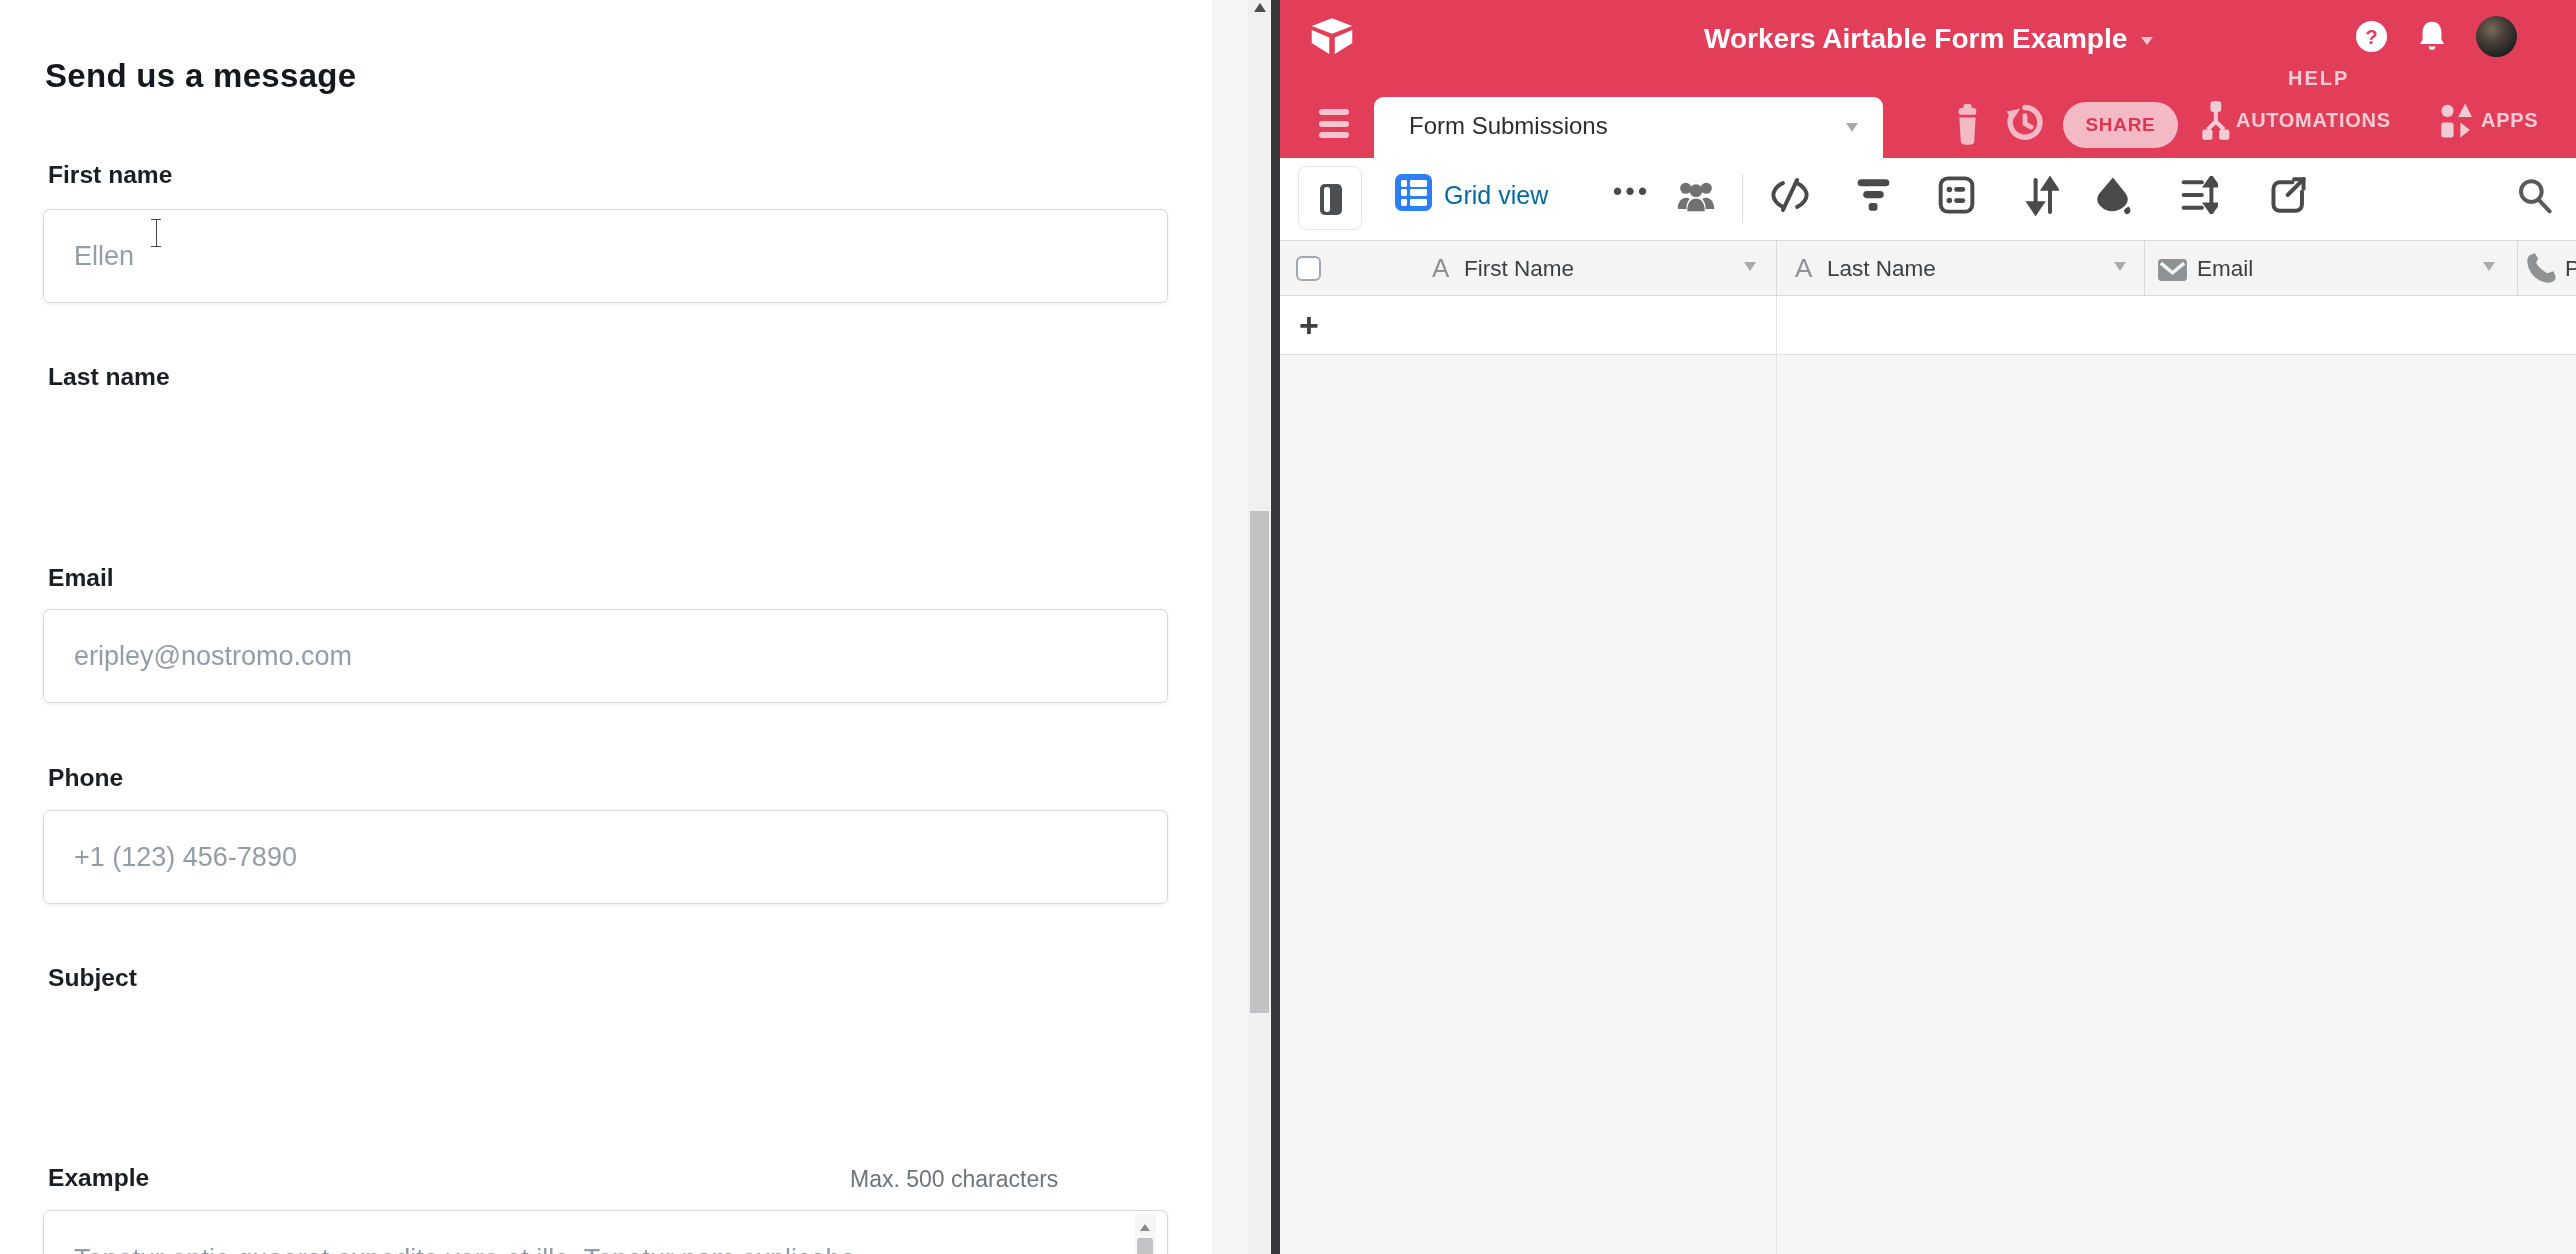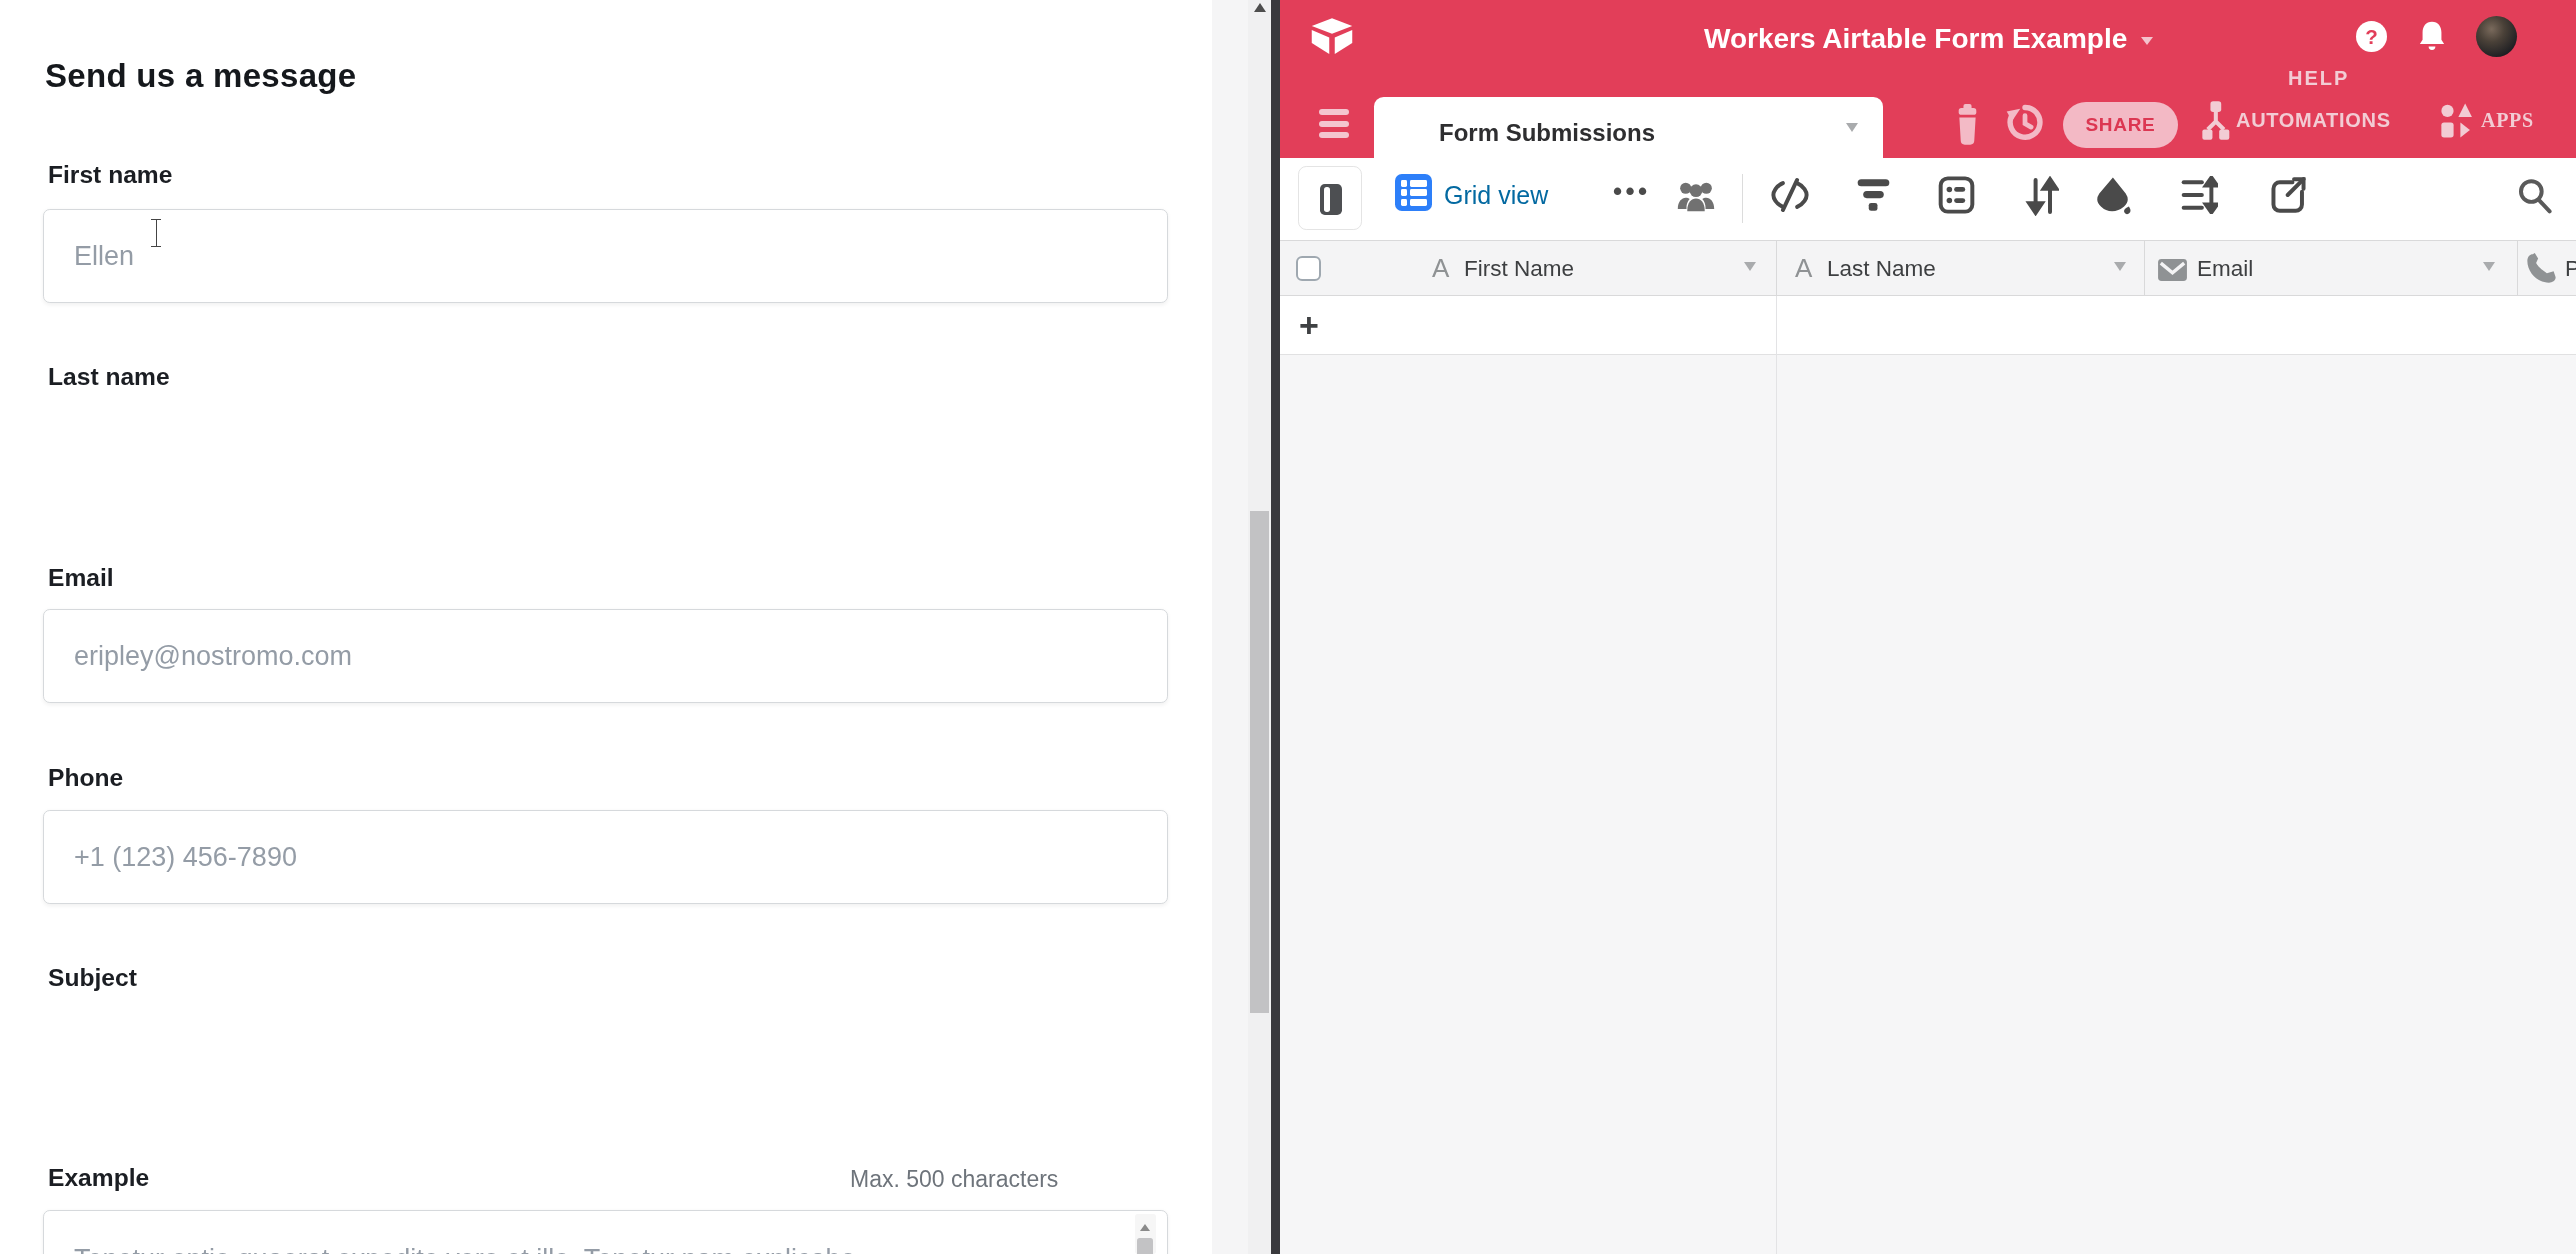--- a/index.html
+++ b/index.html
@@ -50,21 +50,21 @@
   .at-help { left:1008px; top:27px; font-size:20px; font-weight:700; letter-spacing:2px; color:#f2ccd4;margin-top:40px; }
   .q-circle { left:1076px; top:21px; width:31px; height:31px; border-radius:50%; background:#fff;
     display:flex; align-items:center; justify-content:center; font-size:20.5px; font-weight:800; color:#e23e59; }
   .bell { left:1137px; top:19px; }
   .avatar { left:1196px; top:16.4px; width:41px; height:41px; border-radius:50%;
     background:radial-gradient(circle at 38% 32%, #7a6a5c 0%, #4a4138 34%, #1c1d22 78%); }
   .hamburger { left:39px; top:109px; width:30px; height:35px; }
   .hamburger span { position:absolute; left:0; width:30px; height:6.1px; border-radius:3.4px; background:#f4c5cf; }
   .hamburger span:nth-child(1){top:0;} .hamburger span:nth-child(2){top:11.6px;} .hamburger span:nth-child(3){top:23px;}
   .at-tab { left:94px; top:97px; width:509px; height:61px; background:#fff; border-radius:9.6px 9.6px 0 0; }
-  .at-tab-label { position:absolute; left:35px; top:22px; font-size:24px; font-weight:700; color:#2e2e30;margin-left:30px; }
+  .at-tab-label { position:absolute; left:35px; top:15px; font-size:24px; font-weight:400; color:#2e2e30; }
   .at-tab-caret { position:absolute; left:472px; top:26px; }
   .share-pill { left:783px; top:102px; width:115px; height:46px; border-radius:23px; background:#f3b9c5;
     display:flex; align-items:center; justify-content:center; font-size:19px; font-weight:700; letter-spacing:0.7px; color:#dc3752; }
   .at-redrow-label { top:109px; font-size:20px; font-weight:600; letter-spacing:0.7px; color:#f2ccd4; }
 
   .at-toolbar { left:0; top:158px; width:1296px; height:82px; background:#fff; }
   .tgl-btn { position:absolute; left:18.4px; top:8.2px; width:64px; height:64px; background:#fff; border:1.4px solid #e4e4e4; border-radius:8.2px; }
   .tgl-icon { position:absolute; left:21px; top:16.4px; width:22px; height:31px; background:#4d4f52; border-radius:4.8px; }
   .tgl-icon:before { content:""; position:absolute; left:3.4px; top:3.4px; width:6.1px; height:24.6px; background:#fff; border-radius:2.7px; }
   .gridview-icon { position:absolute; left:115px; top:16.4px; width:37px; height:37px; background:#2d7ff9; border-radius:6.8px; padding:5.5px;
@@ -184,21 +184,21 @@
     </div>
     <div class="abs at-redrow-label" style="left:956px;">AUTOMATIONS</div>
     <div class="abs" style="left:1160px; top:102px;">
       <svg width="34" height="45" viewBox="0 0 50 66">
         <circle cx="11" cy="13" r="9" fill="#f2ccd4"></circle>
         <polygon points="37,2 47,22 27,22" fill="#f2ccd4"></polygon>
         <rect x="2" y="30" width="18" height="22" rx="4" fill="#f2ccd4"></rect>
         <path d="M30 30 l14 11 l-14 11 Z" fill="#f2ccd4"></path>
       </svg>
     </div>
-    <div class="abs at-redrow-label" style="left:1201px;font-family:Liberation Serif, serif;">APPS</div>
+    <div class="abs at-redrow-label" style="left:1201px;">APPS</div>
 
     <div class="abs at-toolbar">
       <div class="tgl-btn">
           <span class="tgl-icon"></span>
         </div>
       <div class="gridview-icon">
           <i></i>
           <i></i>
           <i></i>
           <i></i>

